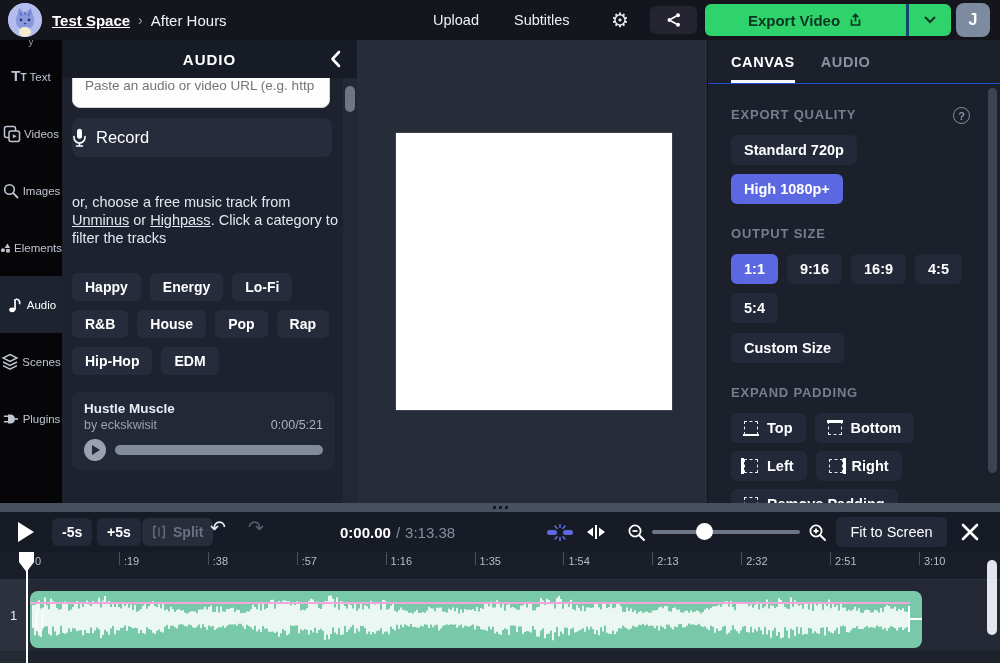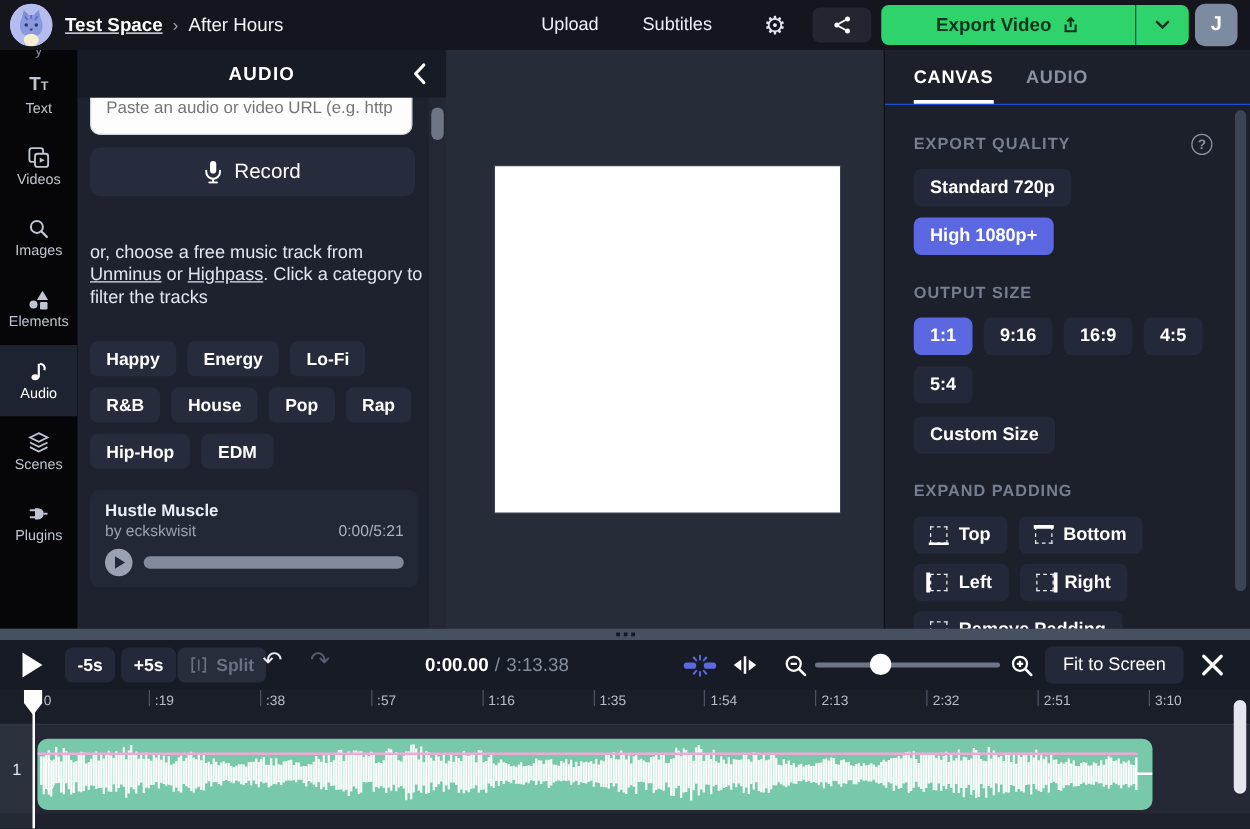--- a/index.html
+++ b/index.html
@@ -9,41 +9,41 @@
 
   
   .topbar { position:absolute; left:0; top:0; width:1000px; height:40px; background:#15151d; z-index:30; }
   .logo { position:absolute; left:8px; top:3px; width:34px; height:34px; border-radius:50%; background:#b5bdee; overflow:hidden; }
   .crumbs { position:absolute; left:52px; top:0; height:40px; display:flex; align-items:center; gap:8px; font-size:15px; color:#f2f4f8; }
   .crumb-link { font-weight:700; text-decoration:underline; color:#fff; }
   .crumb-sep { color:#9aa1b0; font-size:14px; }
   .topbtn { position:absolute; top:0; height:40px; display:flex; align-items:center; font-size:14.5px; color:#eef0f5; cursor:pointer; }
   .share-btn { position:absolute; left:650px; top:6px; width:47px; height:28px; background:#252532; border-radius:6px; display:flex; align-items:center; justify-content:center; }
   .export-wrap { position:absolute; left:705px; top:4px; width:246px; height:32px; background:#2fd36b; border-radius:6px; display:flex; overflow:hidden; }
-  .export-main { flex:1; display:flex; align-items:center; justify-content:center; gap:8px; font-size:15px; font-weight:700; color:#0c3520; border-right:1px solid #0c4a6e; }
+  .export-main { flex:1; display:flex; align-items:center; justify-content:center; gap:8px; font-size:15px; font-weight:700; color:#0c3520; border-right:3px solid #0c4a6e; }
   .export-caret { width:42px; display:flex; align-items:center; justify-content:center; }
   .avatar { position:absolute; left:956px; top:3px; width:34px; height:34px; border-radius:8px; background:#7c8b9f; color:#fff; font-size:16px; font-weight:700; display:flex; align-items:center; justify-content:center; }
 
   
   .sidebar { position:absolute; left:0; top:40px; width:62px; height:463px; background:#060609; z-index:10; overflow:hidden; }
-  .side-item { width:62px; height:57px; display:flex; flex-direction:column; align-items:center; justify-content:center; gap:3px; color:#bfc5d2; cursor:pointer; }
+  .side-item { width:62px; height:57px; display:flex; flex-direction:row; align-items:center; justify-content:center; gap:3px; color:#bfc5d2; cursor:pointer; }
   .side-item .lab { font-size:11.5px; }
   .side-item.active { background:#1d2330; color:#ffffff; }
   .side-frag { height:8px; overflow:hidden; color:#8d93a1; font-size:11px; text-align:center; line-height:2px; }
   .texticon { font-weight:700; font-size:15px; letter-spacing:0; line-height:16px; }
   .texticon small { font-size:10px; font-weight:700; }
 
   
   .audio-panel { position:absolute; left:62px; top:40px; width:295px; height:463px; background:#1d222e; overflow:hidden; }
   .ap-header { position:absolute; left:0; top:0; width:295px; height:38px; background:#171b25; display:flex; align-items:center; justify-content:center; z-index:5; }
   .ap-title { color:#fff; font-size:15px; font-weight:700; letter-spacing:1px; }
   .ap-collapse { position:absolute; right:12px; top:9px; width:20px; height:20px; display:flex; align-items:center; justify-content:center; cursor:pointer; }
   .ap-body { position:absolute; left:0; top:38px; width:295px; height:425px; overflow:hidden; }
   .url-input { position:absolute; left:10px; top:-16px; width:258px; height:46px; background:#fdfdfd; border:1px solid #cfd3da; border-radius:8px; color:#9aa0ad; font-size:13.5px; padding:10px 12px; font-family:"Liberation Sans",sans-serif; }
-  .record-btn { position:absolute; left:10px; top:40px; width:260px; height:39px; background:#262c3b; border:none; border-radius:8px; color:#fff; font-size:16.5px; display:flex; align-items:center; justify-content:center; gap:9px; cursor:pointer; font-family:"Liberation Sans",sans-serif; }
+  .record-btn { position:absolute; left:10px; top:40px; width:260px; height:39px; background:#262c3b; border:none; border-radius:8px; color:#fff; font-size:16.5px; display:flex; align-items:center; gap:9px; cursor:pointer; font-family:"Liberation Sans",sans-serif; }
   .ap-text { position:absolute; left:10px; top:115px; width:278px; font-size:14.5px; line-height:18px; color:#e2e6ef; }
   .ap-text a { color:#e2e6ef; text-decoration:underline; cursor:pointer; }
   .chips { position:absolute; left:10px; top:195px; width:272px; display:flex; flex-wrap:wrap; gap:9px 9px; }
   .chip { background:#262c3b; color:#fff; font-size:14px; font-weight:700; border-radius:6px; padding:6px 13px; cursor:pointer; }
   .track-card { position:absolute; left:10px; width:263px; background:#222836; border-radius:8px; padding:9px 12px; }
   .tc-title { color:#eaedf3; font-size:13.5px; font-weight:700; }
   .tc-row { display:flex; justify-content:space-between; margin-top:2px; }
   .tc-artist { color:#9aa1b0; font-size:12.5px; }
   .tc-time { color:#aab1c0; font-size:12.5px; }
   .tc-player { display:flex; align-items:center; gap:9px; margin-top:7px; }

